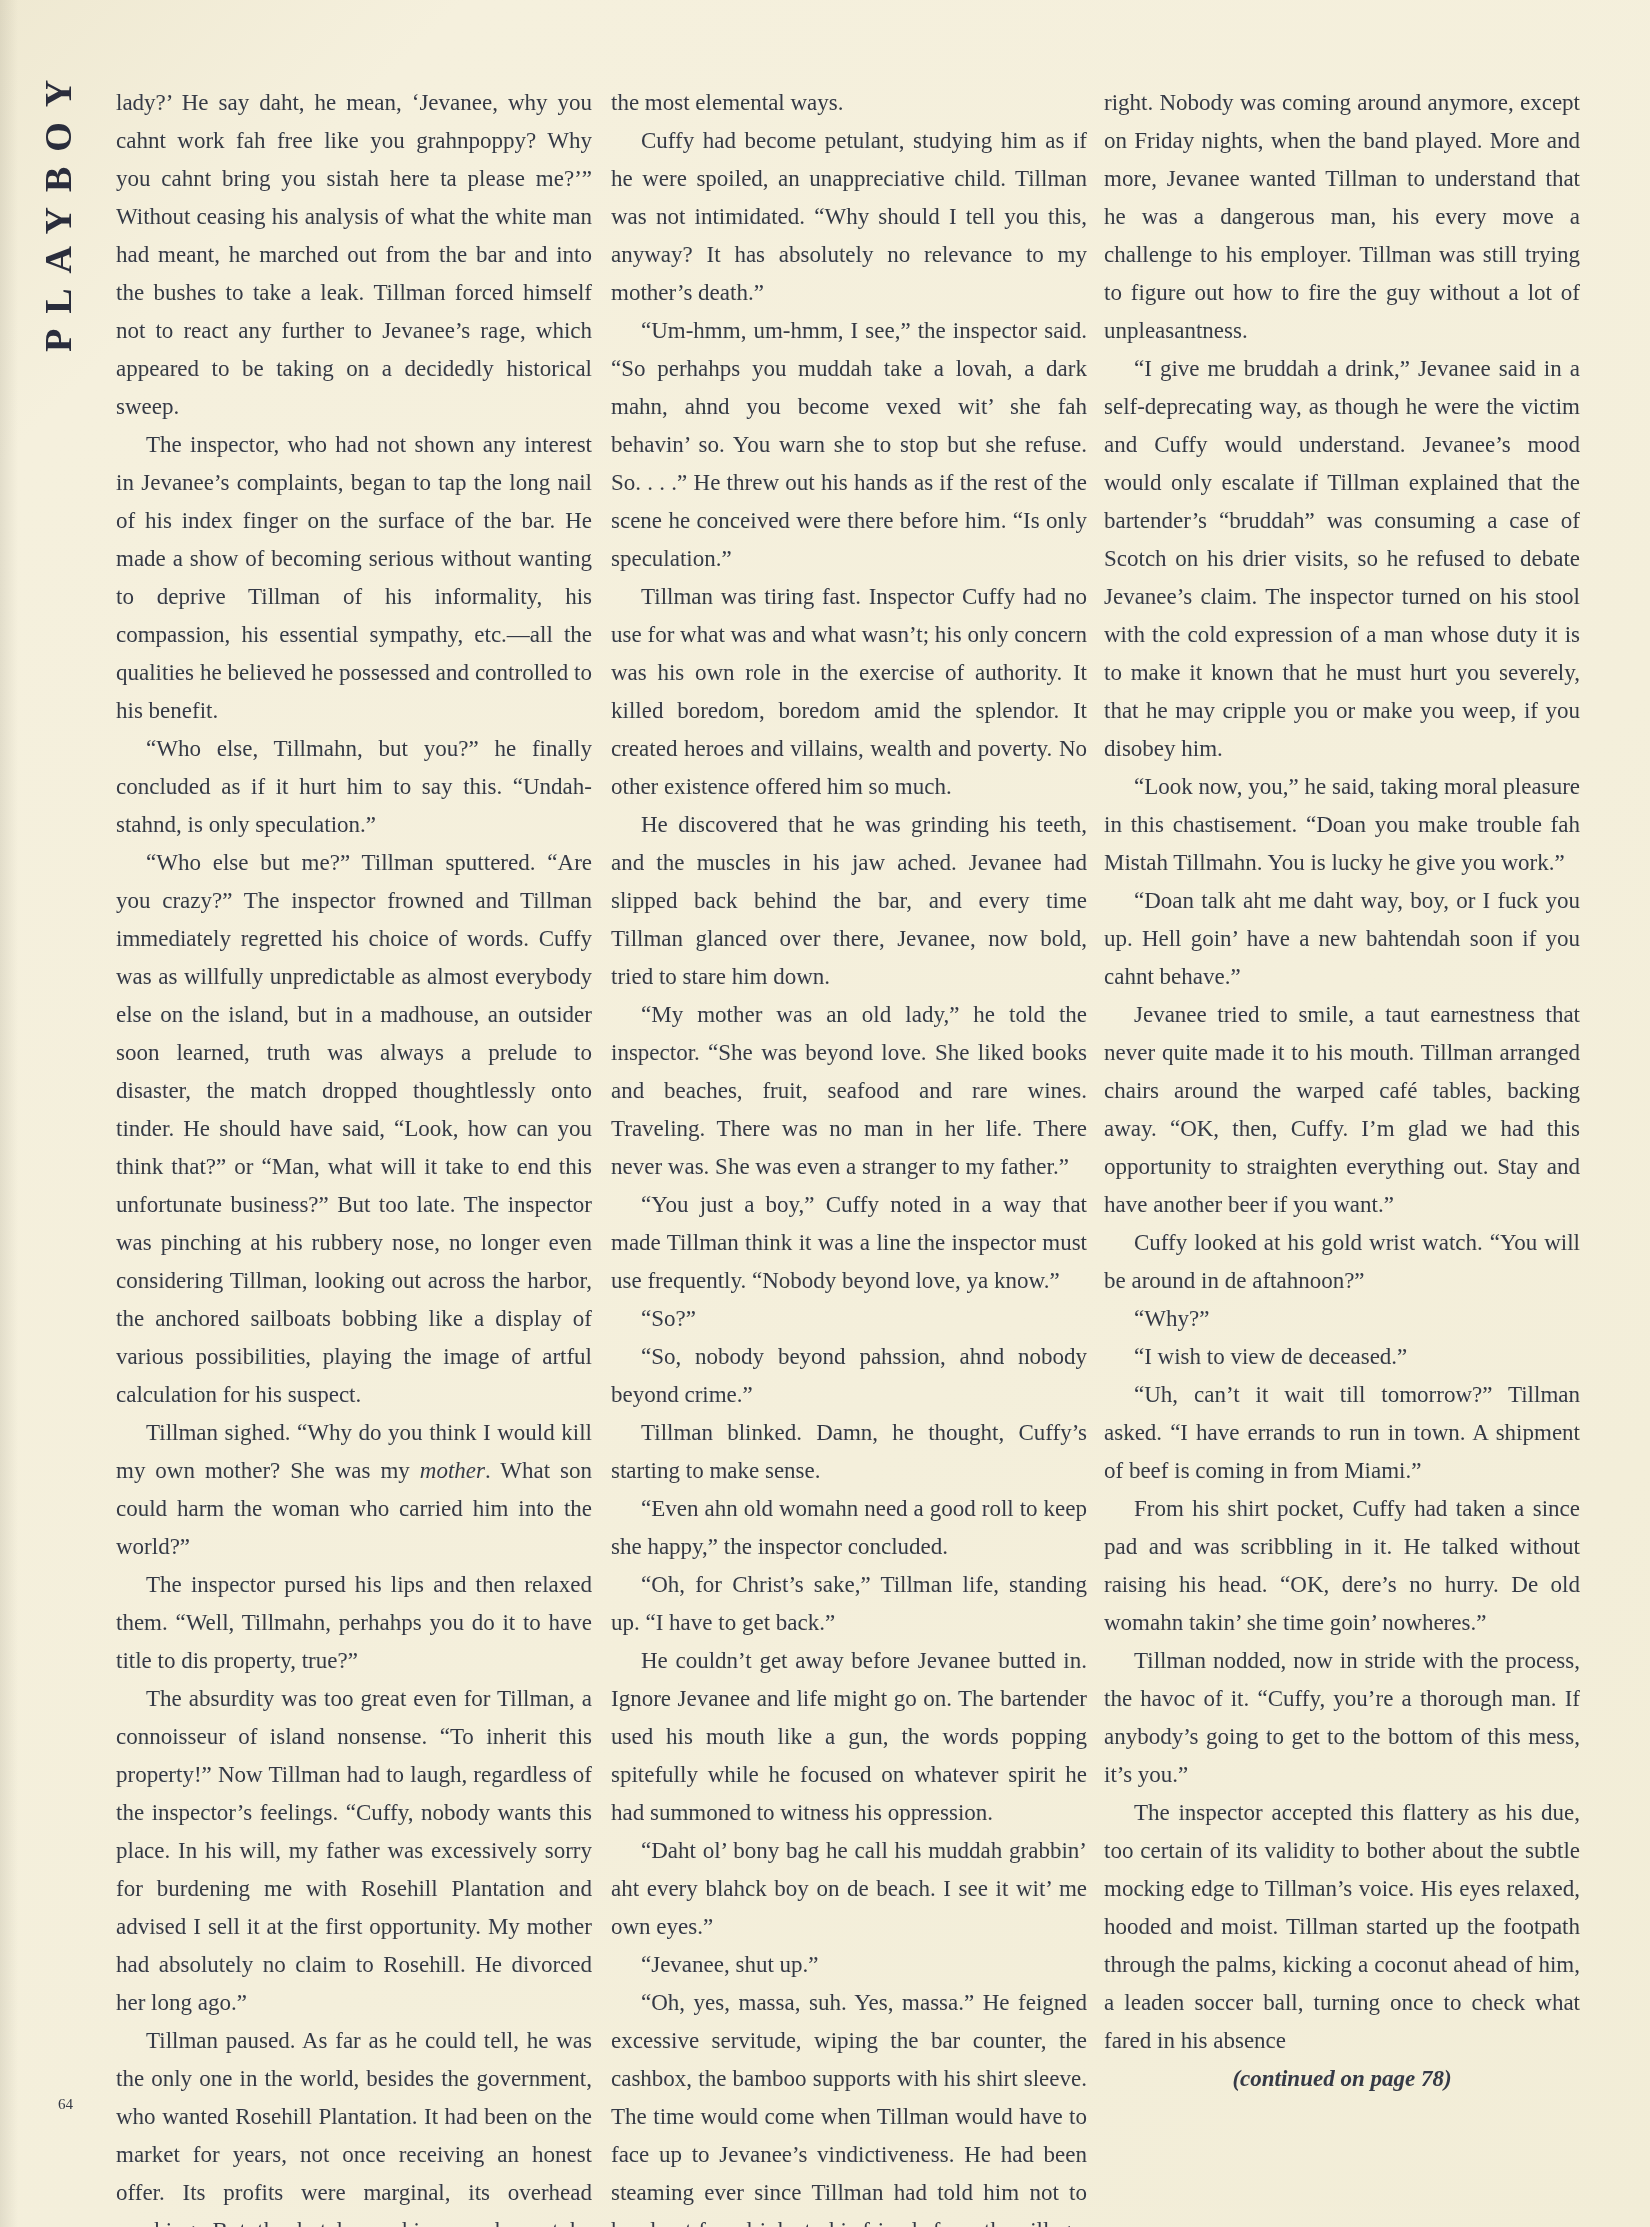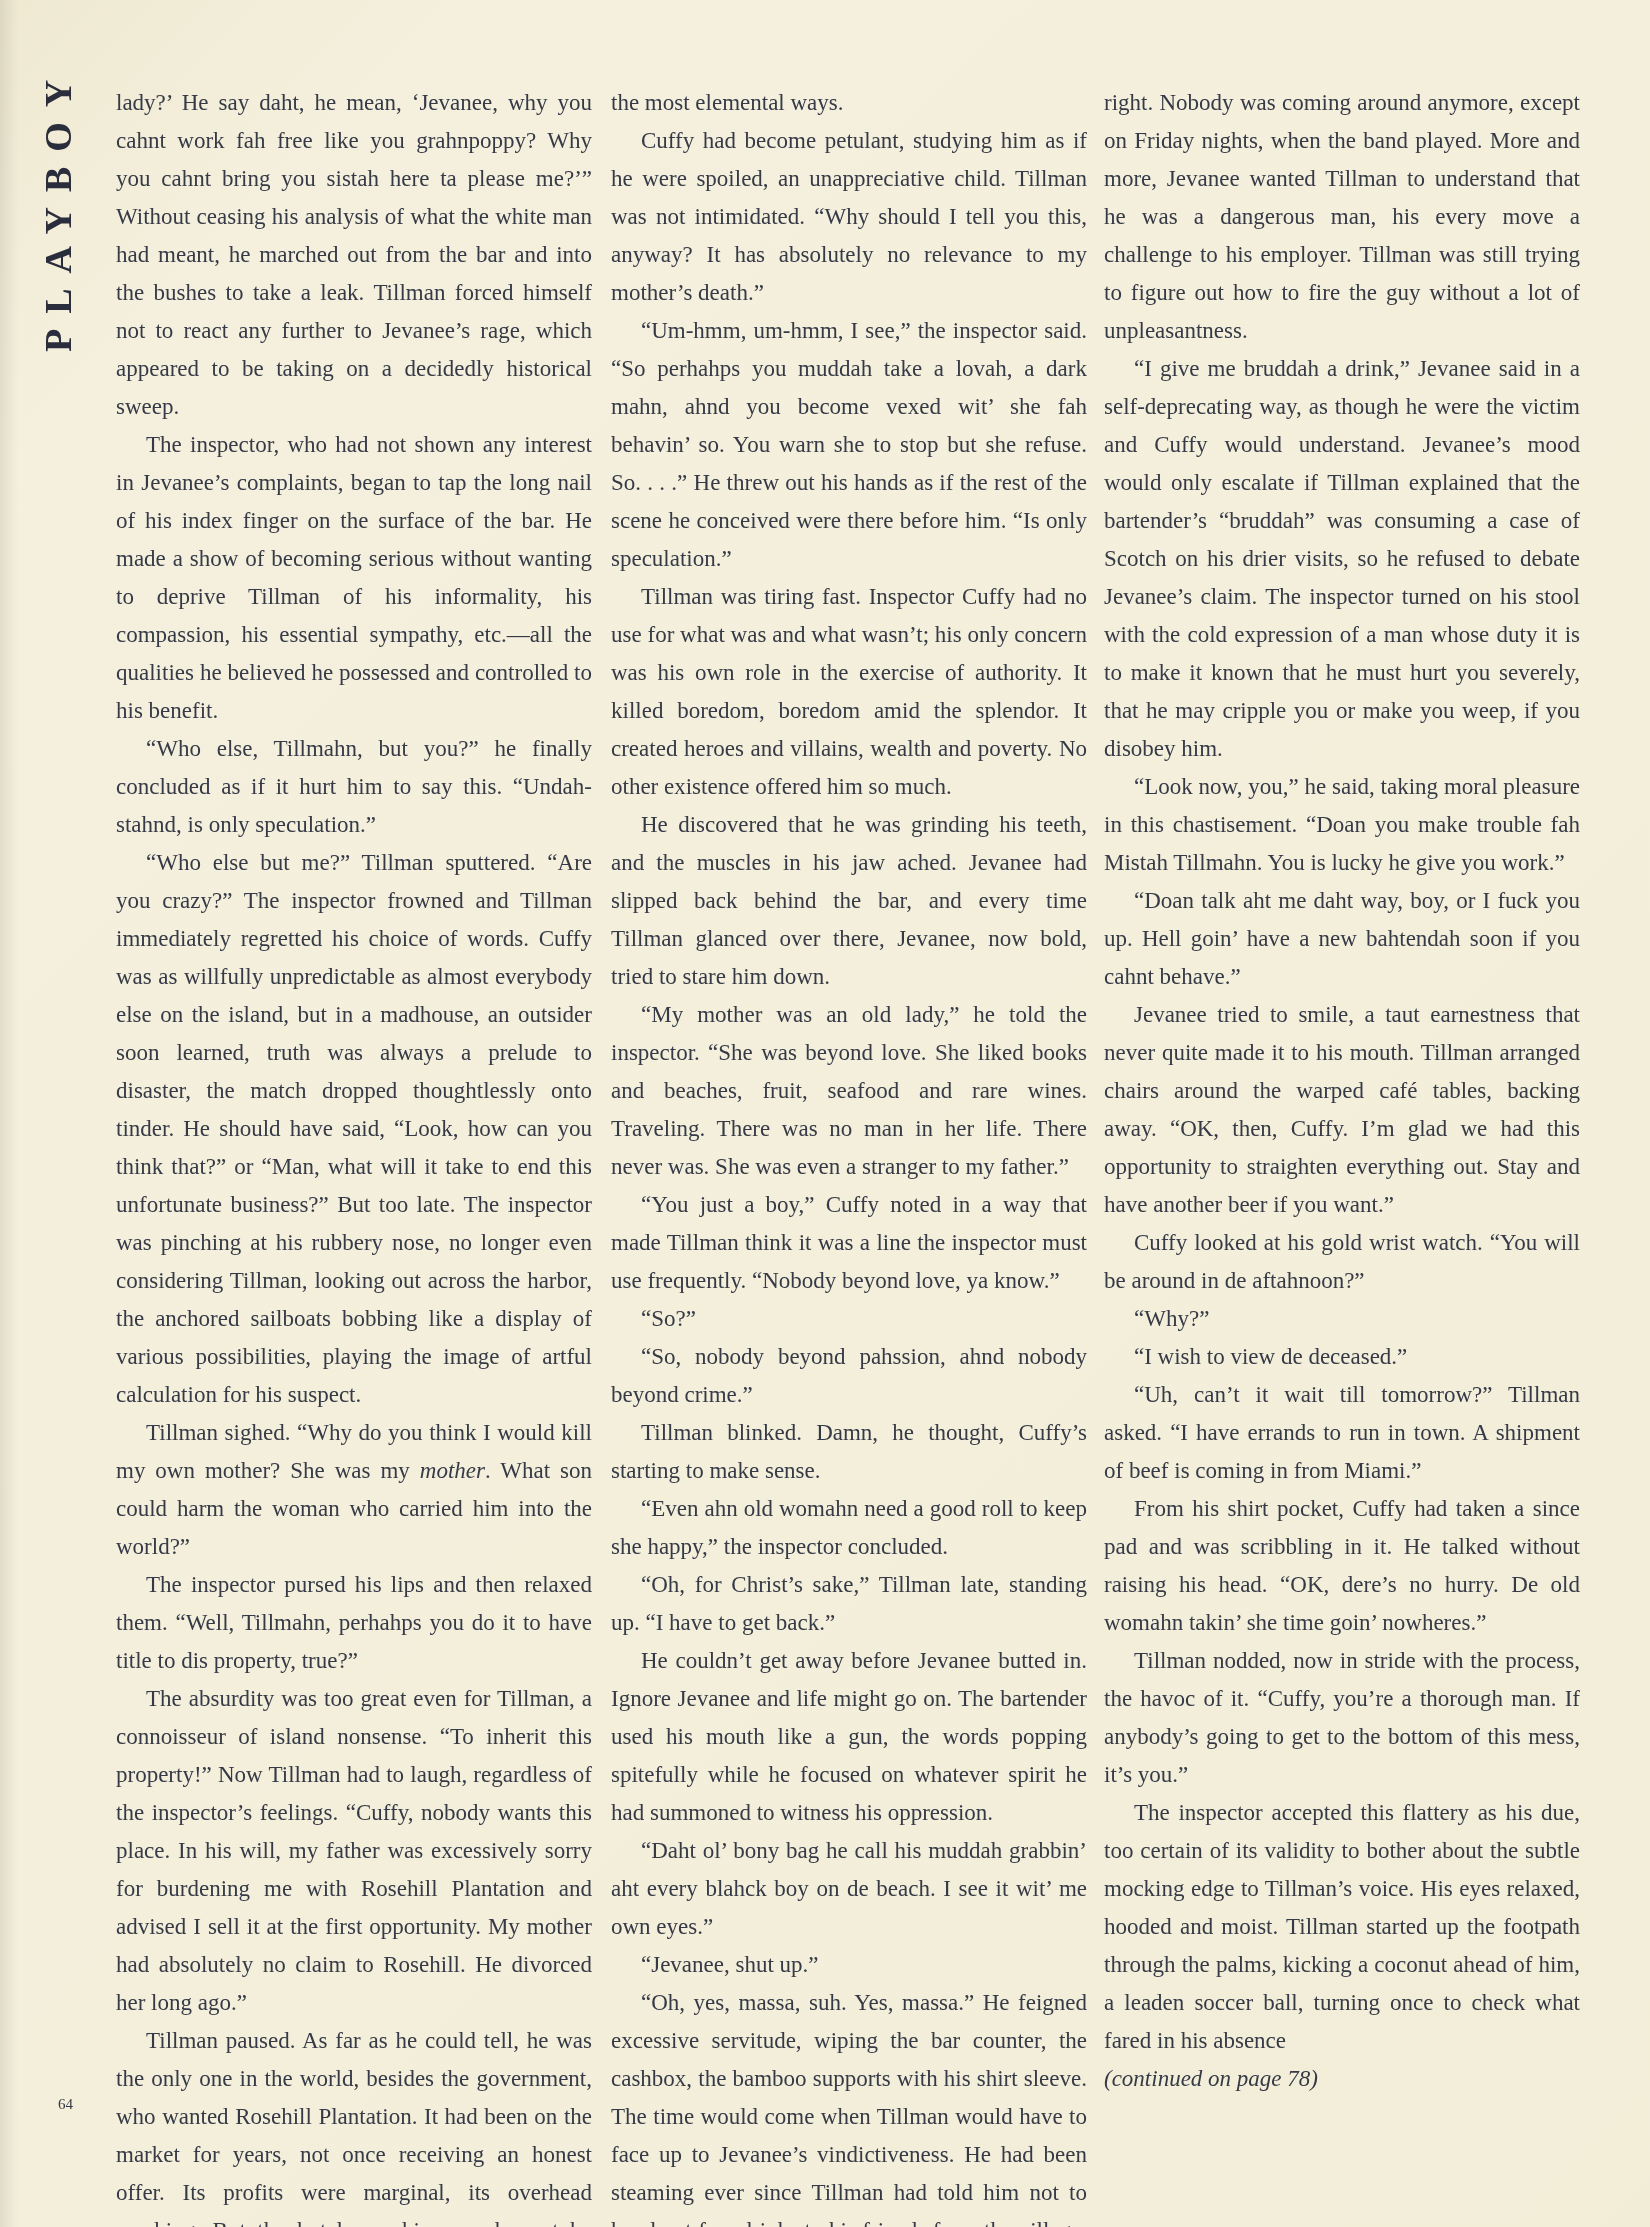--- a/index.html
+++ b/index.html
@@ -43,21 +43,21 @@
     text-align: justify;
   }
   #col-0 { left: 116px; }
   #col-1 { left: 611px; }
   #col-2 { left: 1104px; }
   .col p {
     margin: 0;
     text-indent: 30px;
   }
   .col p.noindent { text-indent: 0; }
-  .col p.align-right { text-align: left; text-indent: 0; }
+  .col p.align-right { text-align: center; text-indent: 0; font-weight: bold; }
   .col p.italic { font-style: italic; }
   .page-number {
     position: absolute;
     left: 58px;
     top: 2096px;
     font-size: 15px;
     color: #353a46;
   }
 </style>
 </head>
@@ -82,21 +82,21 @@
         <p>Cuffy had become petulant, studying him as if he were spoiled, an unappreciative child. Tillman was not intimidated. “Why should I tell you this, anyway? It has absolutely no relevance to my mother’s death.”</p>
         <p>“Um-hmm, um-hmm, I see,” the inspector said. “So perhahps you muddah take a lovah, a dark mahn, ahnd you become vexed wit’ she fah behavin’ so. You warn she to stop but she refuse. So. . . .” He threw out his hands as if the rest of the scene he conceived were there before him. “Is only speculation.”</p>
         <p>Tillman was tiring fast. Inspector Cuffy had no use for what was and what wasn’t; his only concern was his own role in the exercise of authority. It killed boredom, boredom amid the splendor. It created heroes and villains, wealth and poverty. No other existence offered him so much.</p>
         <p>He discovered that he was grinding his teeth, and the muscles in his jaw ached. Jevanee had slipped back behind the bar, and every time Tillman glanced over there, Jevanee, now bold, tried to stare him down.</p>
         <p>“My mother was an old lady,” he told the inspector. “She was beyond love. She liked books and beaches, fruit, seafood and rare wines. Traveling. There was no man in her life. There never was. She was even a stranger to my father.”</p>
         <p>“You just a boy,” Cuffy noted in a way that made Tillman think it was a line the inspector must use frequently. “Nobody beyond love, ya know.”</p>
         <p>“So?”</p>
         <p>“So, nobody beyond pahssion, ahnd nobody beyond crime.”</p>
         <p>Tillman blinked. Damn, he thought, Cuffy’s starting to make sense.</p>
         <p>“Even ahn old womahn need a good roll to keep she happy,” the inspector concluded.</p>
-        <p>“Oh, for Christ’s sake,” Tillman late, standing up. “I have to get back.”</p>
+        <p>“Oh, for Christ’s sake,” Tillman life, standing up. “I have to get back.”</p>
         <p>He couldn’t get away before Jevanee butted in. Ignore Jevanee and life might go on. The bartender used his mouth like a gun, the words popping spitefully while he focused on whatever spirit he had summoned to witness his oppression.</p>
         <p>“Daht ol’ bony bag he call his muddah grabbin’ aht every blahck boy on de beach. I see it wit’ me own eyes.”</p>
         <p>“Jevanee, shut up.”</p>
         <p>“Oh, yes, massa, suh. Yes, massa.” He feigned excessive servitude, wiping the bar counter, the cashbox, the bamboo supports with his shirt sleeve. The time would come when Tillman would have to face up to Jevanee’s vindictiveness. He had been steaming ever since Tillman had told him not to hand out free drinks to his friends from the village. Jevanee insisted that no one but Rosehill’s tourists, which were not regular, would ever patronize the beach bar if it weren’t for him. Maybe he was</p>
       </section>
     <section class="col" id="col-2">
         <p class="noindent">right. Nobody was coming around anymore, except on Friday nights, when the band played. More and more, Jevanee wanted Tillman to understand that he was a dangerous man, his every move a challenge to his employer. Tillman was still trying to figure out how to fire the guy without a lot of unpleasantness.</p>
         <p>“I give me bruddah a drink,” Jevanee said in a self-deprecating way, as though he were the victim and Cuffy would understand. Jevanee’s mood would only escalate if Tillman explained that the bartender’s “bruddah” was consuming a case of Scotch on his drier visits, so he refused to debate Jevanee’s claim. The inspector turned on his stool with the cold expression of a man whose duty it is to make it known that he must hurt you severely, that he may cripple you or make you weep, if you disobey him.</p>
         <p>“Look now, you,” he said, taking moral pleasure in this chastisement. “Doan you make trouble fah Mistah Tillmahn. You is lucky he give you work.”</p>
         <p>“Doan talk aht me daht way, boy, or I fuck you up. Hell goin’ have a new bahtendah soon if you cahnt behave.”</p>

